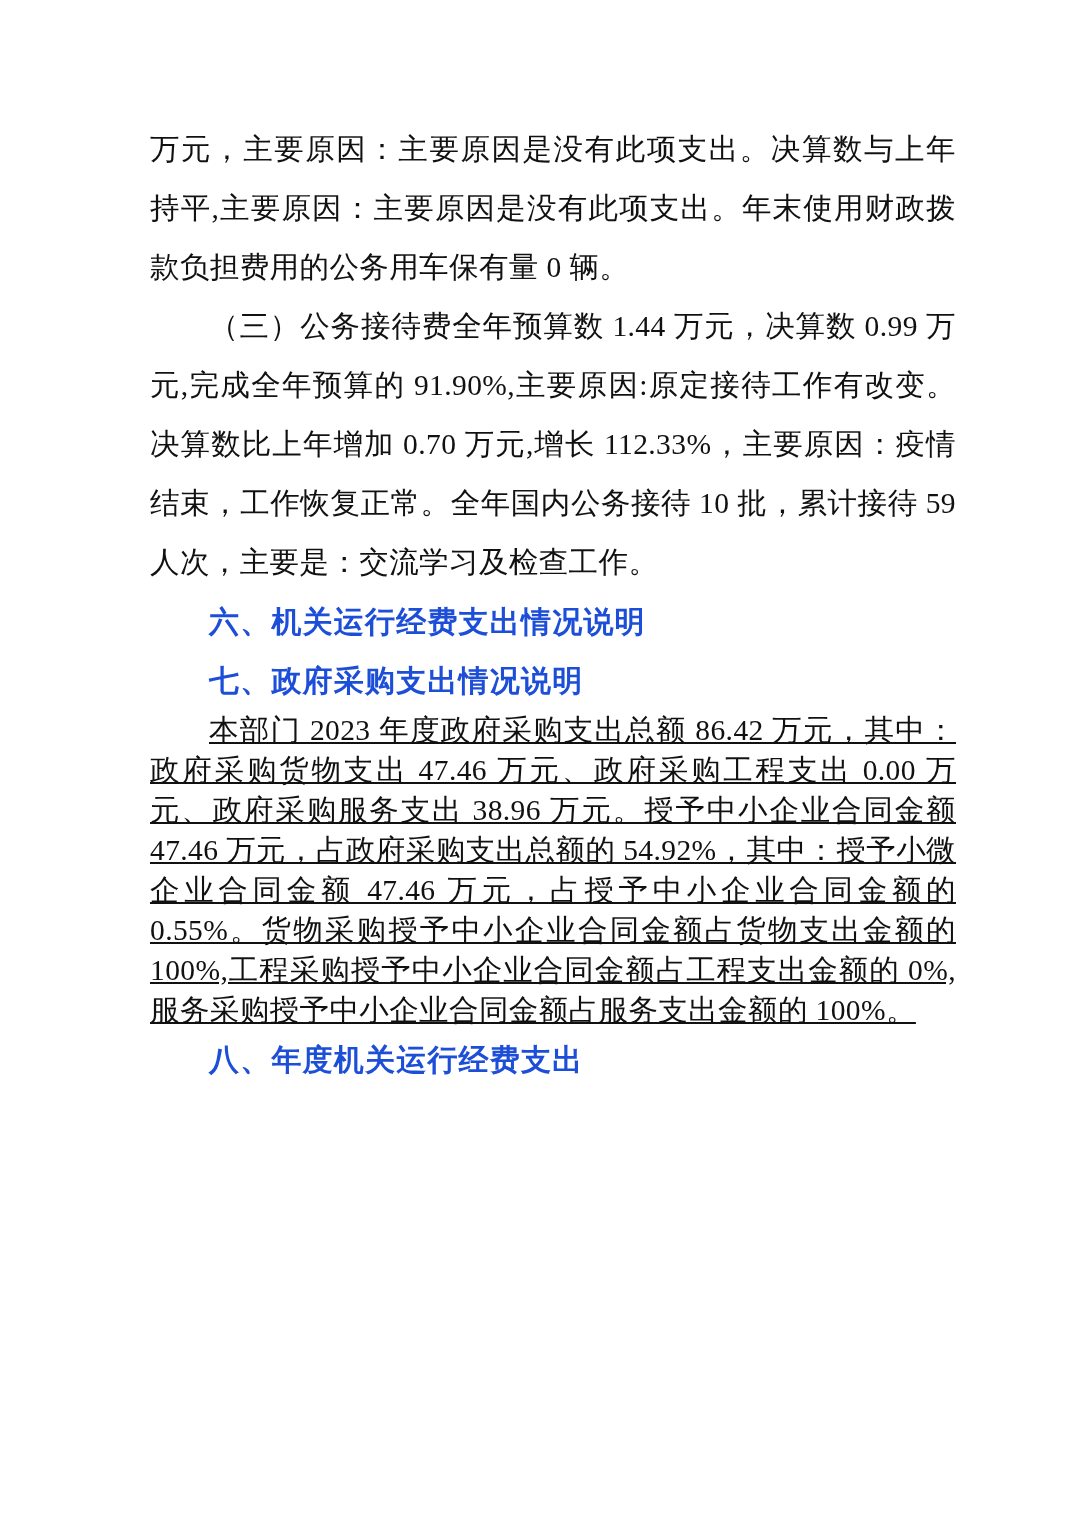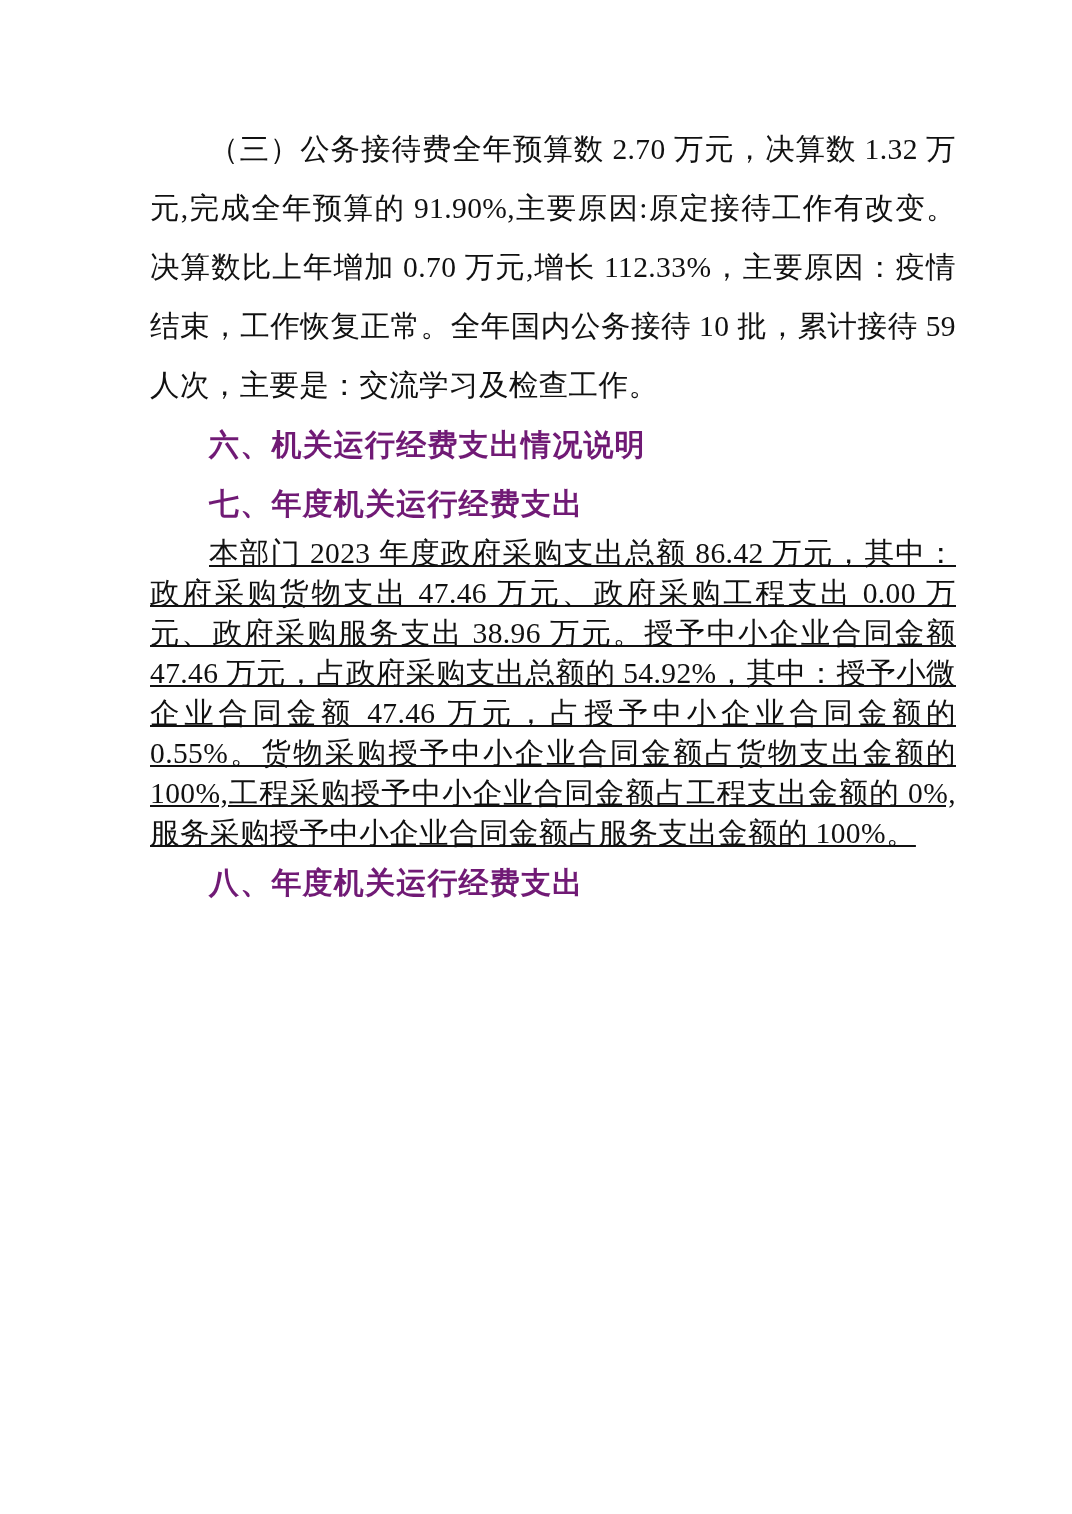--- a/index.html
+++ b/index.html
@@ -37,43 +37,44 @@
   p.indent {
     text-indent: 59px;
   }
   h2.section-heading {
     margin: 0;
     font-size: 30px;
     line-height: 59px;
     font-weight: bold;
     text-indent: 59px;
     letter-spacing: 1.2px;
-    color: #701a75;
+    color: #1d4ed8;
     font-family: "Liberation Sans", "DejaVu Sans", sans-serif;
   }
   .blk {
     margin-bottom: 0px;
   }
   .tight {
     line-height: 40px;
     text-decoration: underline;
   }
 </style>
 </head>
 <body>
 
 <div class="page">
   <div class="doc-body">
 
+    <p class="blk">万元，主要原因：主要原因是没有此项支出。决算数与上年持平,主要原因：主要原因是没有此项支出。年末使用财政拨款负担费用的公务用车保有量 0 辆。</p>
 
-    <p class="blk indent">（三）公务接待费全年预算数 2.70 万元，决算数 1.32 万元,完成全年预算的 91.90%,主要原因:原定接待工作有改变。决算数比上年增加 0.70 万元,增长 112.33%，主要原因：疫情结束，工作恢复正常。全年国内公务接待 10 批，累计接待 59 人次，主要是：交流学习及检查工作。</p>
+    <p class="blk indent">（三）公务接待费全年预算数 1.44 万元，决算数 0.99 万元,完成全年预算的 91.90%,主要原因:原定接待工作有改变。决算数比上年增加 0.70 万元,增长 112.33%，主要原因：疫情结束，工作恢复正常。全年国内公务接待 10 批，累计接待 59 人次，主要是：交流学习及检查工作。</p>
 
     <h2 class="section-heading">六、机关运行经费支出情况说明</h2>
 
 
-    <h2 class="section-heading">七、年度机关运行经费支出</h2>
+    <h2 class="section-heading">七、政府采购支出情况说明</h2>
 
     <p class="blk indent tight">本部门 2023 年度政府采购支出总额 86.42 万元，其中：政府采购货物支出 47.46 万元、政府采购工程支出 0.00 万元、政府采购服务支出 38.96 万元。授予中小企业合同金额 47.46 万元，占政府采购支出总额的 54.92%，其中：授予小微企业合同金额 47.46 万元，占授予中小企业合同金额的 0.55%。货物采购授予中小企业合同金额占货物支出金额的 100%,工程采购授予中小企业合同金额占工程支出金额的 0%,服务采购授予中小企业合同金额占服务支出金额的 100%。</p>
 
     <h2 class="section-heading">八、年度机关运行经费支出</h2>
 
   </div>
 </div>
 
 </body></html>

